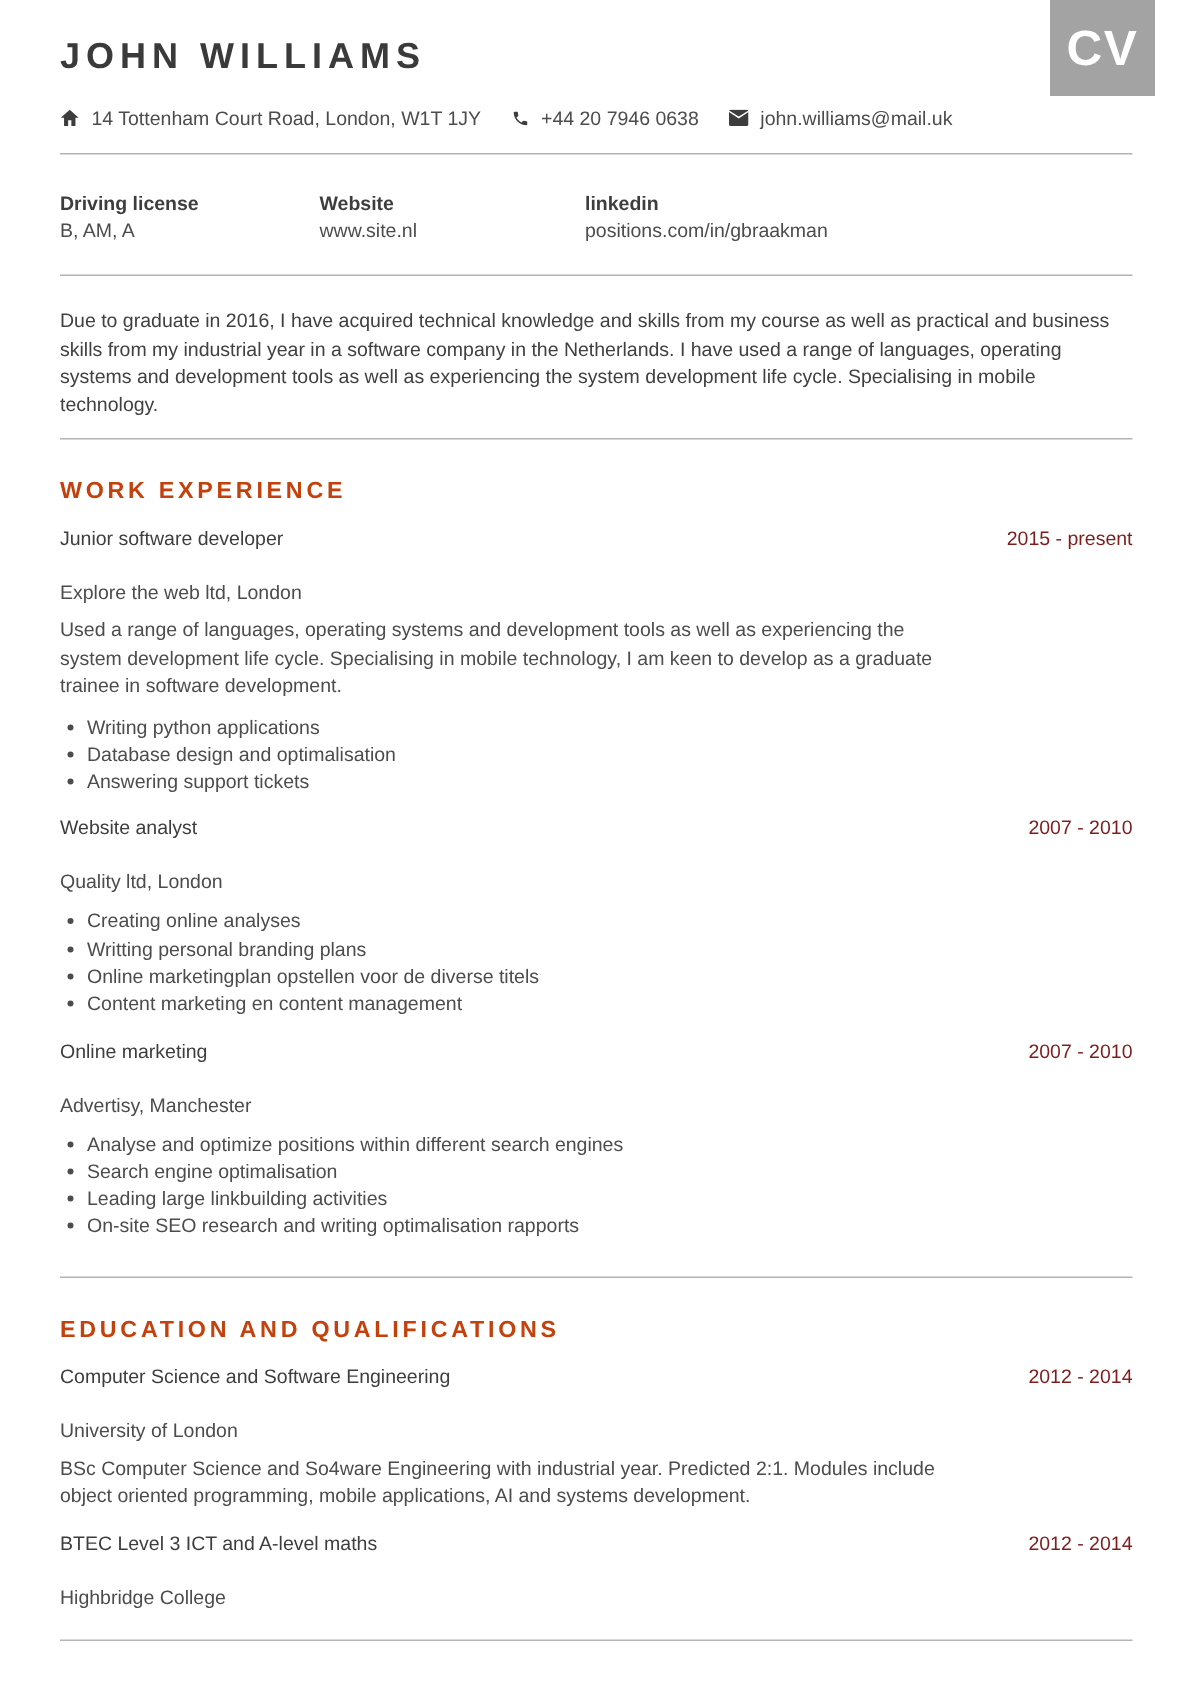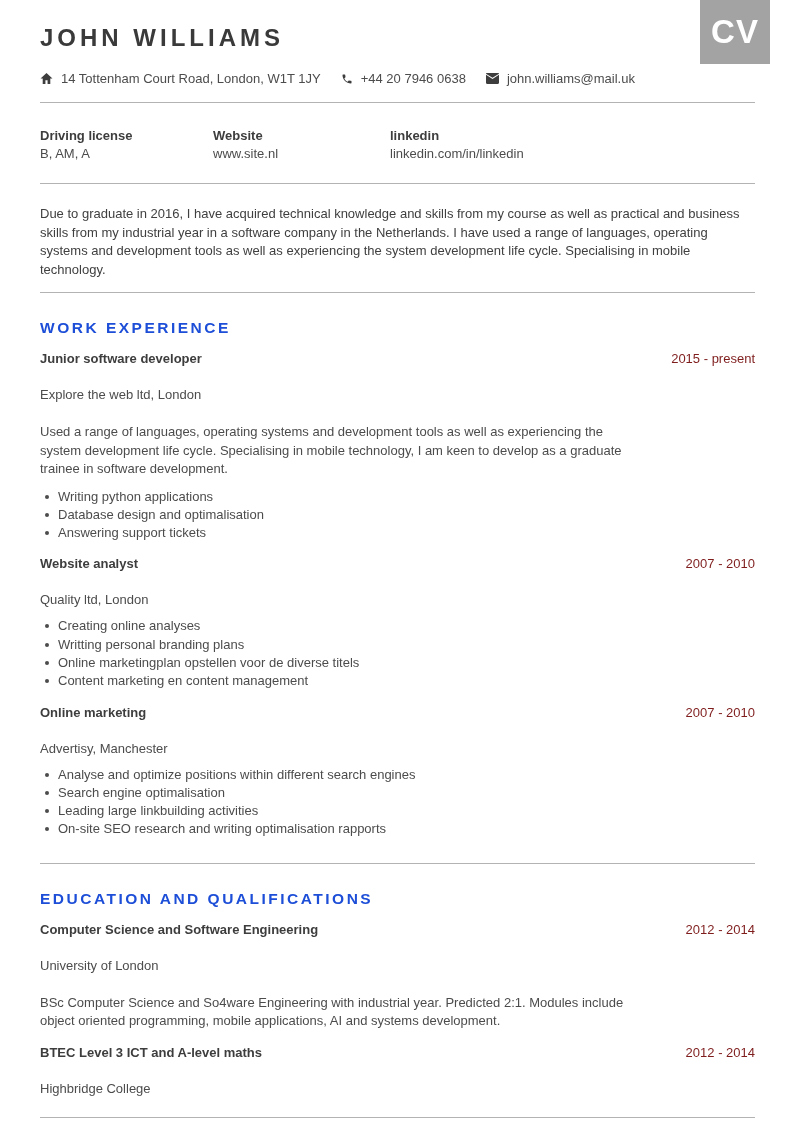--- a/index.html
+++ b/index.html
@@ -76,29 +76,29 @@
     margin-top: 21px;
     line-height: 18.5px;
     color: #404040;
   }
   
   .section-heading {
     margin-top: 26px;
     font-size: 15.5px;
     font-weight: 700;
     letter-spacing: 2.5px;
-    color: #1d4ed8;
+    color: #c2410c;
   }
   
   .entry { margin-top: 13px; }
   .entry-head { display: flex; justify-content: space-between; align-items: baseline; }
-  .entry-title { font-weight: 700; color: #3d3d3d; line-height: 17px; }
+  .entry-title { font-weight: 400; color: #3d3d3d; line-height: 17px; }
   .entry-period { color: #7f1d1d; line-height: 17px; text-align: right; }
   .entry-org { margin-top: 19px; line-height: 17px; }
-  .entry-desc { margin-top: 20px; line-height: 18.5px; max-width: 600px; }
+  .entry-desc { margin-top: 8px; line-height: 18.5px; max-width: 600px; }
   ul.bullets { margin-top: 9px; list-style: none; }
   ul.bullets li {
     position: relative;
     padding-left: 18px;
     line-height: 18.3px;
   }
   ul.bullets li::before {
     content: "";
     position: absolute;
     left: 5px;
@@ -158,21 +158,21 @@
     <div class="details-col1">
       <div class="detail-label">Driving license</div>
       <div class="detail-value">B, AM, A</div>
     </div>
     <div class="details-col2">
       <div class="detail-label">Website</div>
       <div class="detail-value">www.site.nl</div>
     </div>
     <div class="details-col3">
       <div class="detail-label">linkedin</div>
-      <div class="detail-value">linkedin.com/in/linkedin</div>
+      <div class="detail-value">positions.com/in/gbraakman</div>
     </div>
   </div>
 
   <hr class="divider div2">
 
   <p class="summary">Due to graduate in 2016, I have acquired technical knowledge and skills from my course as well as practical and business skills from my industrial year in a software company in the Netherlands. I have used a range of languages, operating systems and development tools as well as experiencing the system development life cycle. Specialising in mobile technology.</p>
 
   <hr class="divider div3">
 
   <h2 class="section-heading">WORK EXPERIENCE</h2>

